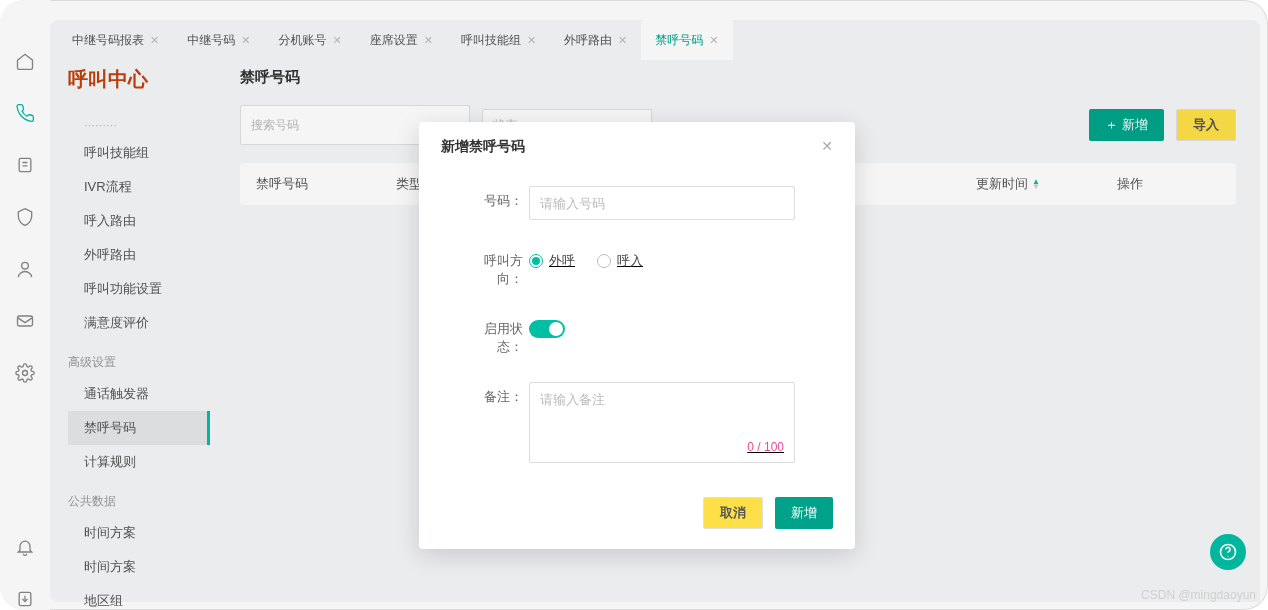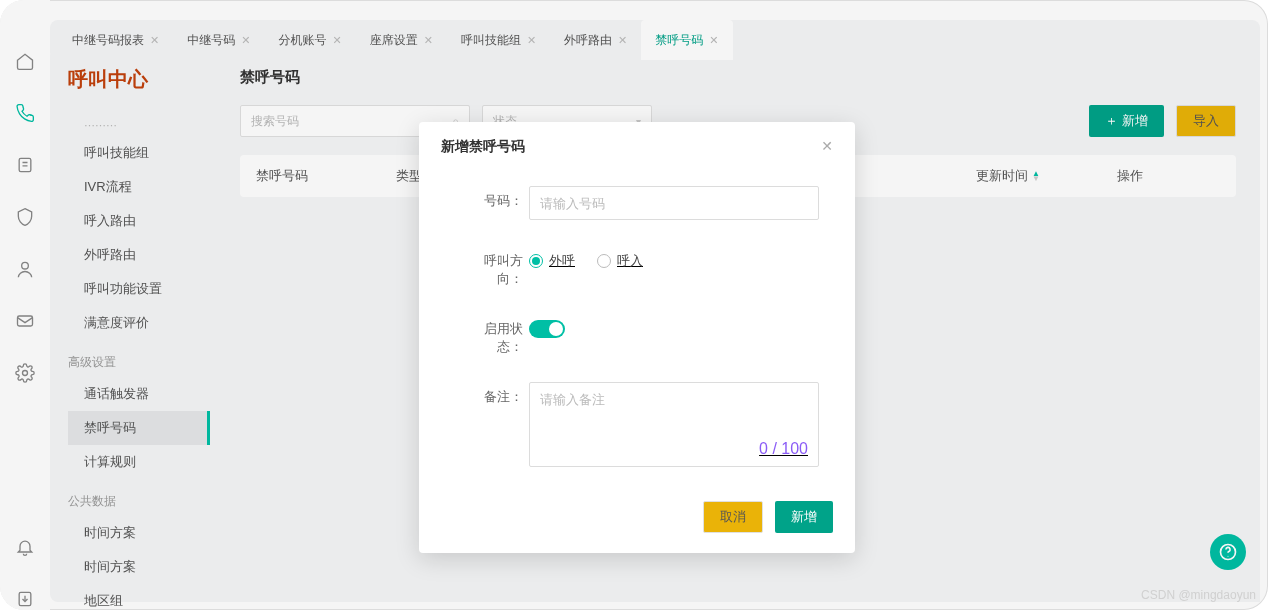--- a/index.html
+++ b/index.html
@@ -17,55 +17,55 @@
 .body-area { position:absolute; left:50px; right:8px; top:48px; bottom:8px; background:#f5f6f7; border-radius:8px; display:flex; z-index:0; }
 .sidebar { width:180px; padding:18px 0 18px 18px; font-size:13px; color:#555; }
 .sidebar .sb-title { font-weight:600; font-size:20px; color:#c2410c; margin-bottom:26px; }
 .sidebar .sb-group { color:#999; font-size:12px; margin:14px 0 6px 0; }
 .sidebar .sb-item { padding:8px 10px 8px 16px; cursor:pointer; color:#555; font-size:13px; margin-right:6px; }
 .sidebar .sb-item.truncated { color:#bbb; font-size:11px; padding-top:0; padding-bottom:4px; }
 .sidebar .sb-item.active { background:#e5e7e9; border-right:3px solid #00bfa5; }
 .content { flex:1; padding:20px 24px; position:relative; background:#f5f6f7; }
 .page-title { font-size:15px; font-weight:600; color:#333; margin-bottom:18px; }
 .toolbar { display:flex; gap:12px; align-items:center; margin-bottom:18px; }
-.search-box { width:230px; height:32px; background:#fff; border:1px solid #e0e0e0; border-radius:2px; display:flex; align-items:center; padding:0 10px; font-size:12px; color:#bbb; justify-content:space-between; }
+.search-box { width:230px; height:40px; background:#fff; border:1px solid #e0e0e0; border-radius:2px; display:flex; align-items:center; padding:0 10px; font-size:12px; color:#bbb; justify-content:space-between; }
 .status-select { width:170px; height:32px; background:#fff; border:1px solid #e0e0e0; border-radius:2px; display:flex; align-items:center; justify-content:space-between; padding:0 10px; font-size:12px; color:#bbb; }
 .toolbar .spacer { flex:1; }
 .btn-primary { background:#00a389; color:#fff; border:none; height:32px; padding:0 16px; font-size:13px; border-radius:2px; display:flex; align-items:center; gap:4px; cursor:pointer; }
-.btn-default { background:#eab308; color:#555; border:1px solid #e0e0e0; height:32px; padding:0 16px; font-size:13px; border-radius:2px; cursor:pointer; }
+.btn-default { background:#fde047; color:#555; border:1px solid #e0e0e0; height:32px; padding:0 16px; font-size:13px; border-radius:2px; cursor:pointer;font-weight:bold; }
 .table-head { background:#fff; display:flex; padding:12px 16px; font-size:13px; color:#555; border-radius:4px; }
 .table-head > div { display:flex; align-items:center; gap:4px; }
 .th-col1 { width:140px; }
 .th-col2 { width:400px; }
 .th-col3 { width:220px; text-align:center; justify-content:flex-end; }
 .th-col4 { width:180px; justify-content:center; }
 .sorter { display:inline-flex; flex-direction:column; line-height:5px; font-size:8px; color:#ccc; }
 .sorter .up { color:#00bfa5; }
 .modal-overlay { position:absolute; inset:0; background:rgba(0,0,0,0.04); z-index:5; }
 .modal { position:absolute; left:419px; top:122px; width:436px; background:#fff; border-radius:4px; box-shadow:0 6px 24px rgba(0,0,0,0.15); z-index:10; }
 .modal-head { padding:16px 22px 0 22px; display:flex; justify-content:space-between; align-items:flex-start; }
 .modal-title { font-size:14px; font-weight:600; color:#333;text-align:right; }
 .modal-close { color:#aaa; font-size:14px; cursor:pointer; background:none; border:none; }
-.modal-body { padding:30px 36px 20px 40px; }
+.modal-body { padding:30px 60px 20px 40px; }
 .form-row { display:flex; align-items:flex-start; margin-bottom:26px; font-size:13px; }
 .form-label { width:70px; text-align:right; color:#666; padding-right:6px; padding-top:6px; }
 .form-control { flex:1;text-decoration:underline; }
 .input-text { width:100%; height:34px; border:1px solid #dcdcdc; border-radius:2px; padding:0 10px; font-size:13px; }
 .input-text::placeholder { color:#bbb; }
 .radio-group { display:flex; gap:22px; align-items:center; padding-top:6px; }
 .radio { display:flex; align-items:center; gap:6px; font-size:13px; color:#444; cursor:pointer; }
 .radio-dot { width:14px; height:14px; border:1px solid #bbb; border-radius:50%; display:inline-block; position:relative; }
 .radio.checked .radio-dot { border-color:#00bfa5; }
 .radio.checked .radio-dot::after { content:""; position:absolute; width:8px; height:8px; background:#00bfa5; border-radius:50%; left:2px; top:2px; }
 .toggle { width:36px; height:18px; background:#00bfa5; border-radius:10px; position:relative; margin-top:6px; cursor:pointer; }
 .toggle::after { content:""; position:absolute; width:14px; height:14px; background:#fff; border-radius:50%; top:2px; right:2px; }
 .textarea-wrap { border:1px solid #dcdcdc; border-radius:2px; padding:8px 10px; position:relative; }
 .textarea-wrap textarea { width:100%; height:40px; border:none; outline:none; resize:none; font-size:13px; font-family:inherit; }
 .textarea-wrap textarea::placeholder { color:#bbb; }
-.char-count { text-align:right; font-size:16px; color:#8b5cf6; margin-top:6px; }
+.char-count { text-align:right; font-size:12px; color:#ec4899; margin-top:6px; }
 .modal-foot { padding:14px 22px 20px 22px; display:flex; justify-content:flex-end; gap:12px; }
 .help-fab { position:absolute; right:22px; bottom:40px; width:36px; height:36px; border-radius:50%; background:#00bfa5; display:flex; align-items:center; justify-content:center; z-index:3; cursor:pointer; }
 .help-fab svg { stroke:#fff; fill:none; stroke-width:2; }
 .watermark { position:absolute; right:12px; bottom:8px; font-size:12px; color:#d0d0d0; z-index:20; }
 .chev { font-size:10px; color:#ccc; }
 .magnify { color:#ccc; }
 </style>
 </head>
 <body>
 

